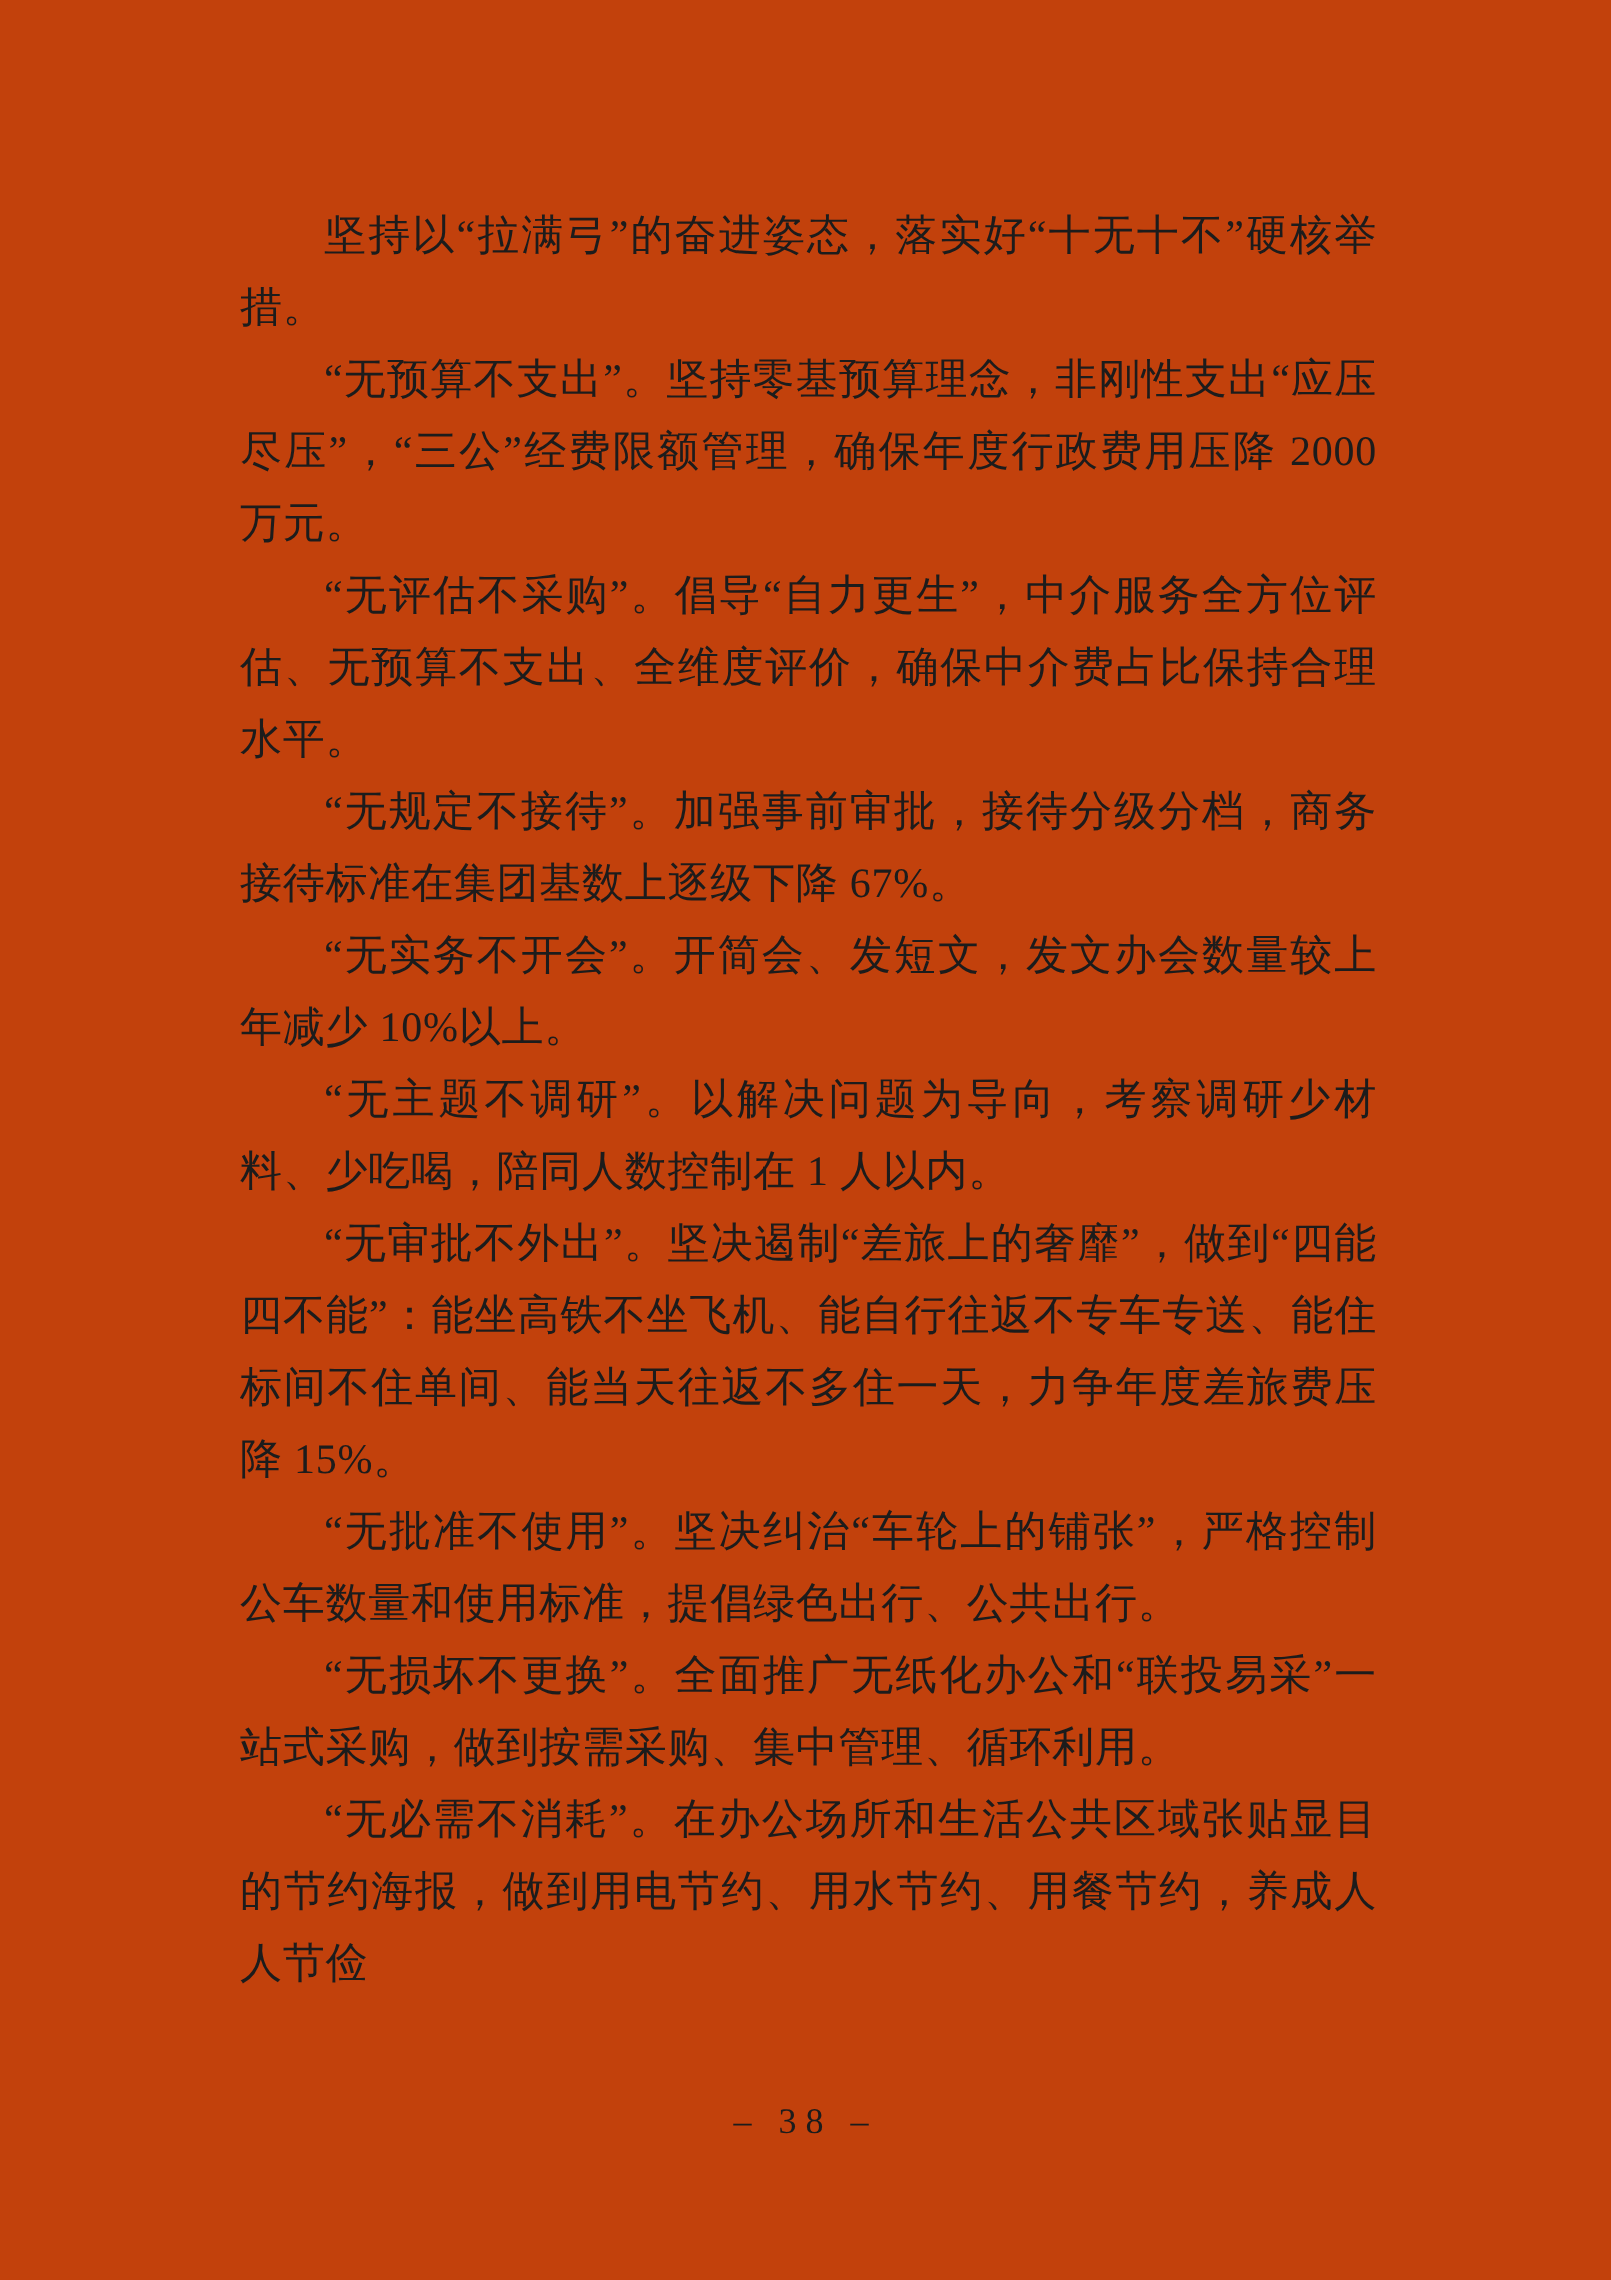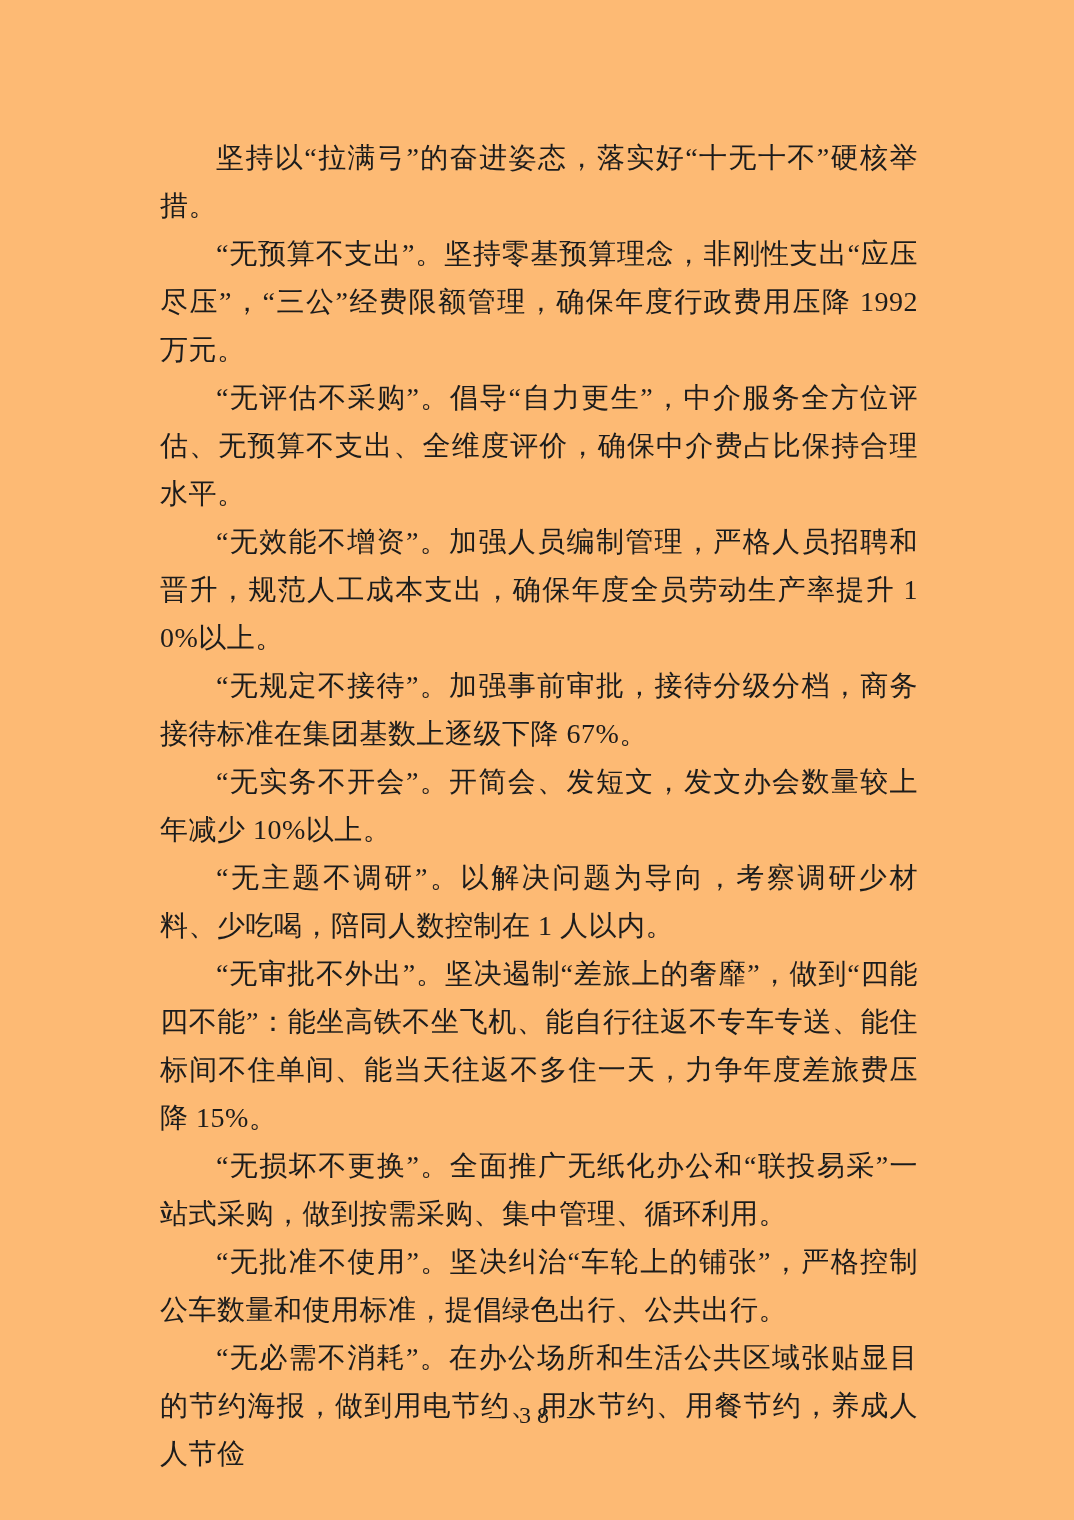--- a/index.html
+++ b/index.html
@@ -4,21 +4,21 @@
 <style>
   html, body {
     margin: 0;
     padding: 0;
     background: #ffffff;
   }
   .page {
     position: relative;
     width: 1074px;
     height: 1520px;
-    background: #fdba74;
+    background: #c2410c;
     overflow: hidden;
     font-family: "Liberation Serif", "DejaVu Serif", serif;
     color: #1c1c1c;
   }
   .content {
     position: absolute;
     left: 160px;
     top: 134px;
     width: 758px;
   }
@@ -45,27 +45,26 @@
     color: #1c1c1c;
     font-family: "Liberation Serif", "DejaVu Serif", serif;
   }
 </style>
 </head>
 <body>
 
 <div class="page">
   <div class="content">
     <p>坚持以“拉满弓”的奋进姿态，落实好“十无十不”硬核举措。</p>
-    <p>“无预算不支出”。坚持零基预算理念，非刚性支出“应压尽压”，“三公”经费限额管理，确保年度行政费用压降 1992 万元。</p>
+    <p>“无预算不支出”。坚持零基预算理念，非刚性支出“应压尽压”，“三公”经费限额管理，确保年度行政费用压降 2000 万元。</p>
     <p>“无评估不采购”。倡导“自力更生”，中介服务全方位评估、无预算不支出、全维度评价，确保中介费占比保持合理水平。</p>
-    <p>“无效能不增资”。加强人员编制管理，严格人员招聘和晋升，规范人工成本支出，确保年度全员劳动生产率提升 10%以上。</p>
     <p>“无规定不接待”。加强事前审批，接待分级分档，商务接待标准在集团基数上逐级下降 67%。</p>
     <p>“无实务不开会”。开简会、发短文，发文办会数量较上年减少 10%以上。</p>
     <p>“无主题不调研”。以解决问题为导向，考察调研少材料、少吃喝，陪同人数控制在 1 人以内。</p>
     <p>“无审批不外出”。坚决遏制“差旅上的奢靡”，做到“四能四不能”：能坐高铁不坐飞机、能自行往返不专车专送、能住标间不住单间、能当天往返不多住一天，力争年度差旅费压降 15%。</p>
+    <p>“无批准不使用”。坚决纠治“车轮上的铺张”，严格控制公车数量和使用标准，提倡绿色出行、公共出行。</p>
     <p>“无损坏不更换”。全面推广无纸化办公和“联投易采”一站式采购，做到按需采购、集中管理、循环利用。</p>
-    <p>“无批准不使用”。坚决纠治“车轮上的铺张”，严格控制公车数量和使用标准，提倡绿色出行、公共出行。</p>
     <p>“无必需不消耗”。在办公场所和生活公共区域张贴显目的节约海报，做到用电节约、用水节约、用餐节约，养成人人节俭</p>
   </div>
   <div class="footer">
     <span class="page-number">– 38 –</span>
   </div>
 </div>
 
 </body></html>

